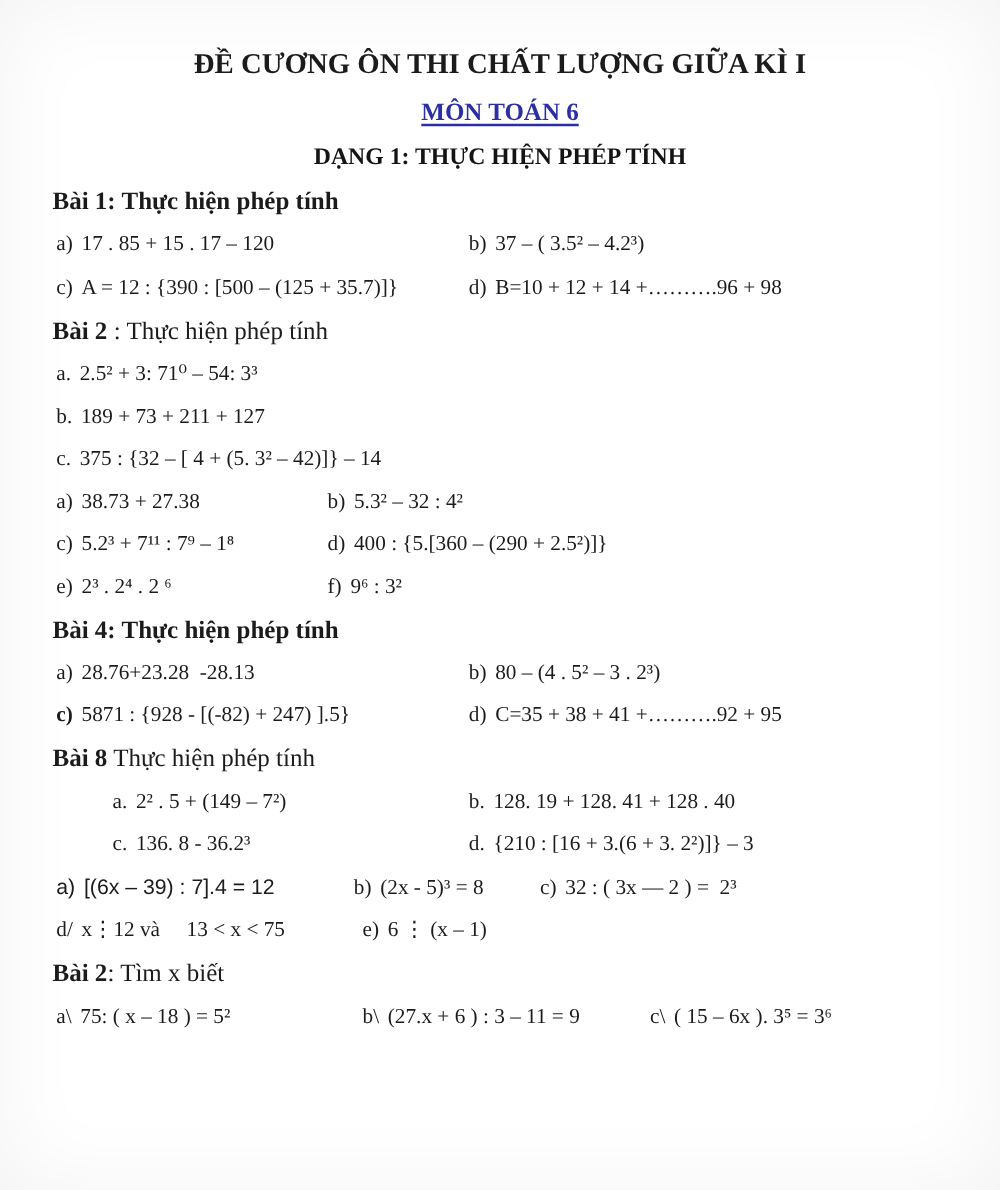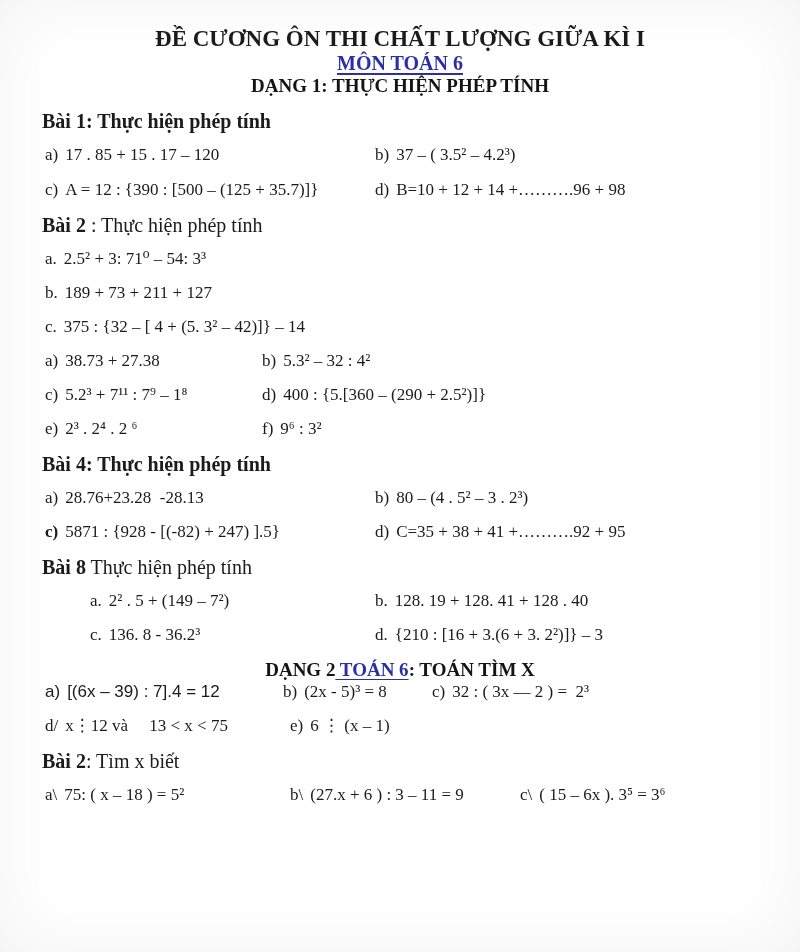--- a/index.html
+++ b/index.html
@@ -1,27 +1,27 @@
 <!DOCTYPE html>
 <html><head>
 <meta charset="utf-8">
 <style>
   html,body{margin:0;padding:0;background:#e8e8e8;}
   .page{
     width:800px;height:952px;margin:0 auto;background:#ffffff;
     box-shadow:inset 0 0 70px rgba(0,0,0,0.05);
     font-family:"Liberation Serif","DejaVu Serif",serif;
-    color:#1b1b1b;box-sizing:border-box;padding-top:26px;overflow:hidden;
+    color:#1b1b1b;box-sizing:border-box;padding-top:38px;overflow:hidden;
   }
   .title{text-align:center;font-weight:bold;font-size:23px;line-height:1.15;}
   .subject{
-    text-align:center;font-weight:bold;font-size:20px;
+    text-align:center;font-weight:bold;font-size:20px;margin-top:15px;
     color:#2a2fa6;text-decoration:underline;text-underline-offset:3px;
   }
-  .section-heading{text-align:center;font-weight:bold;font-size:19px;color:#141414;}
+  .section-heading{text-align:center;font-weight:bold;font-size:19px;margin-top:13px;color:#141414;}
   .bai{margin:12px 0 10px 42px;font-size:20px;line-height:1.25;}
   .b{font-weight:bold;}
   .row{display:flex;margin-left:45px;margin-bottom:12px;font-size:17px;line-height:1.3;}
   .row.indent{margin-left:90px;}
   .cell{display:flex;align-items:baseline;}
   .cell .lbl{margin-right:7px;}
   .cell span{white-space:pre;}
   .w330{width:330px;}
   .w217{width:217px;}
   .w285{width:285px;}
@@ -160,23 +160,20 @@
     <div class="cell w285">
       <span class="lbl">c.</span>
       <span>136. 8 - 36.2³</span>
     </div>
     <div class="cell">
       <span class="lbl">d.</span>
       <span>{210 : [16 + 3.(6 + 3. 2²)]} – 3</span>
     </div>
   </div>
 
-  <div class="section-heading">
-    <span>DẠNG 2</span><span class="blue-link"> TOÁN 6</span><span>: TOÁN TÌM X</span>
-  </div>
 
   <div class="row">
     <div class="cell w238 sans tall">
       <span class="lbl">a)</span>
       <span>[(6x – 39) : 7].4 = 12</span>
     </div>
     <div class="cell w149">
       <span class="lbl">b)</span>
       <span>(2x - 5)³ = 8</span>
     </div>

